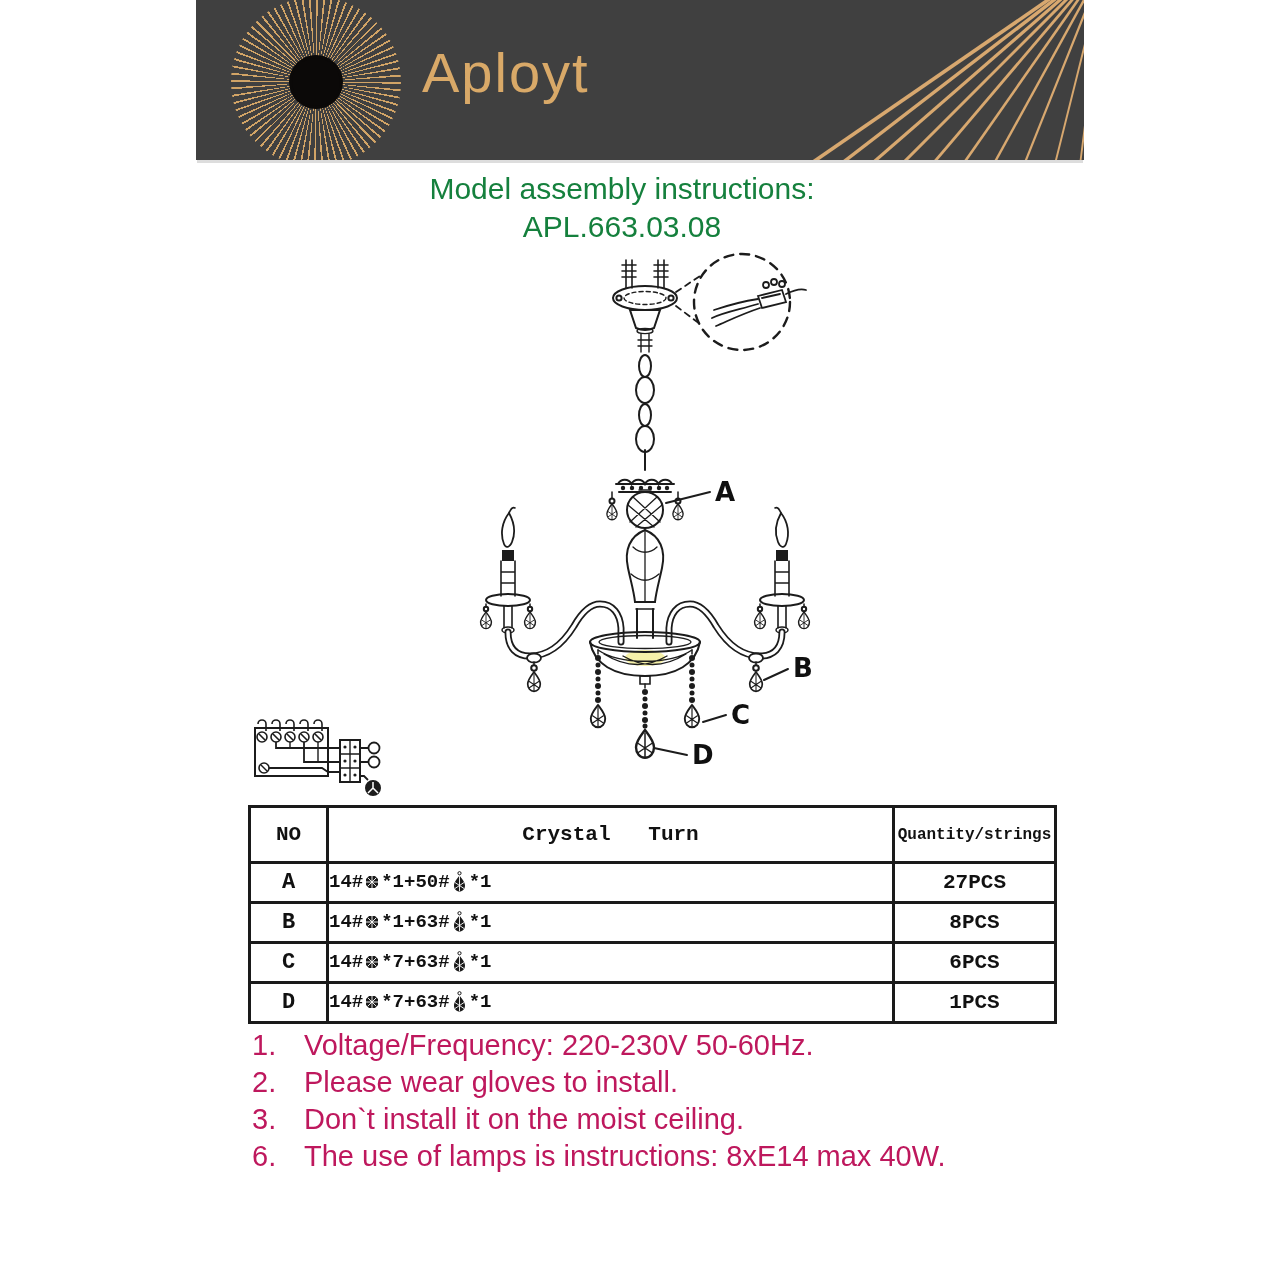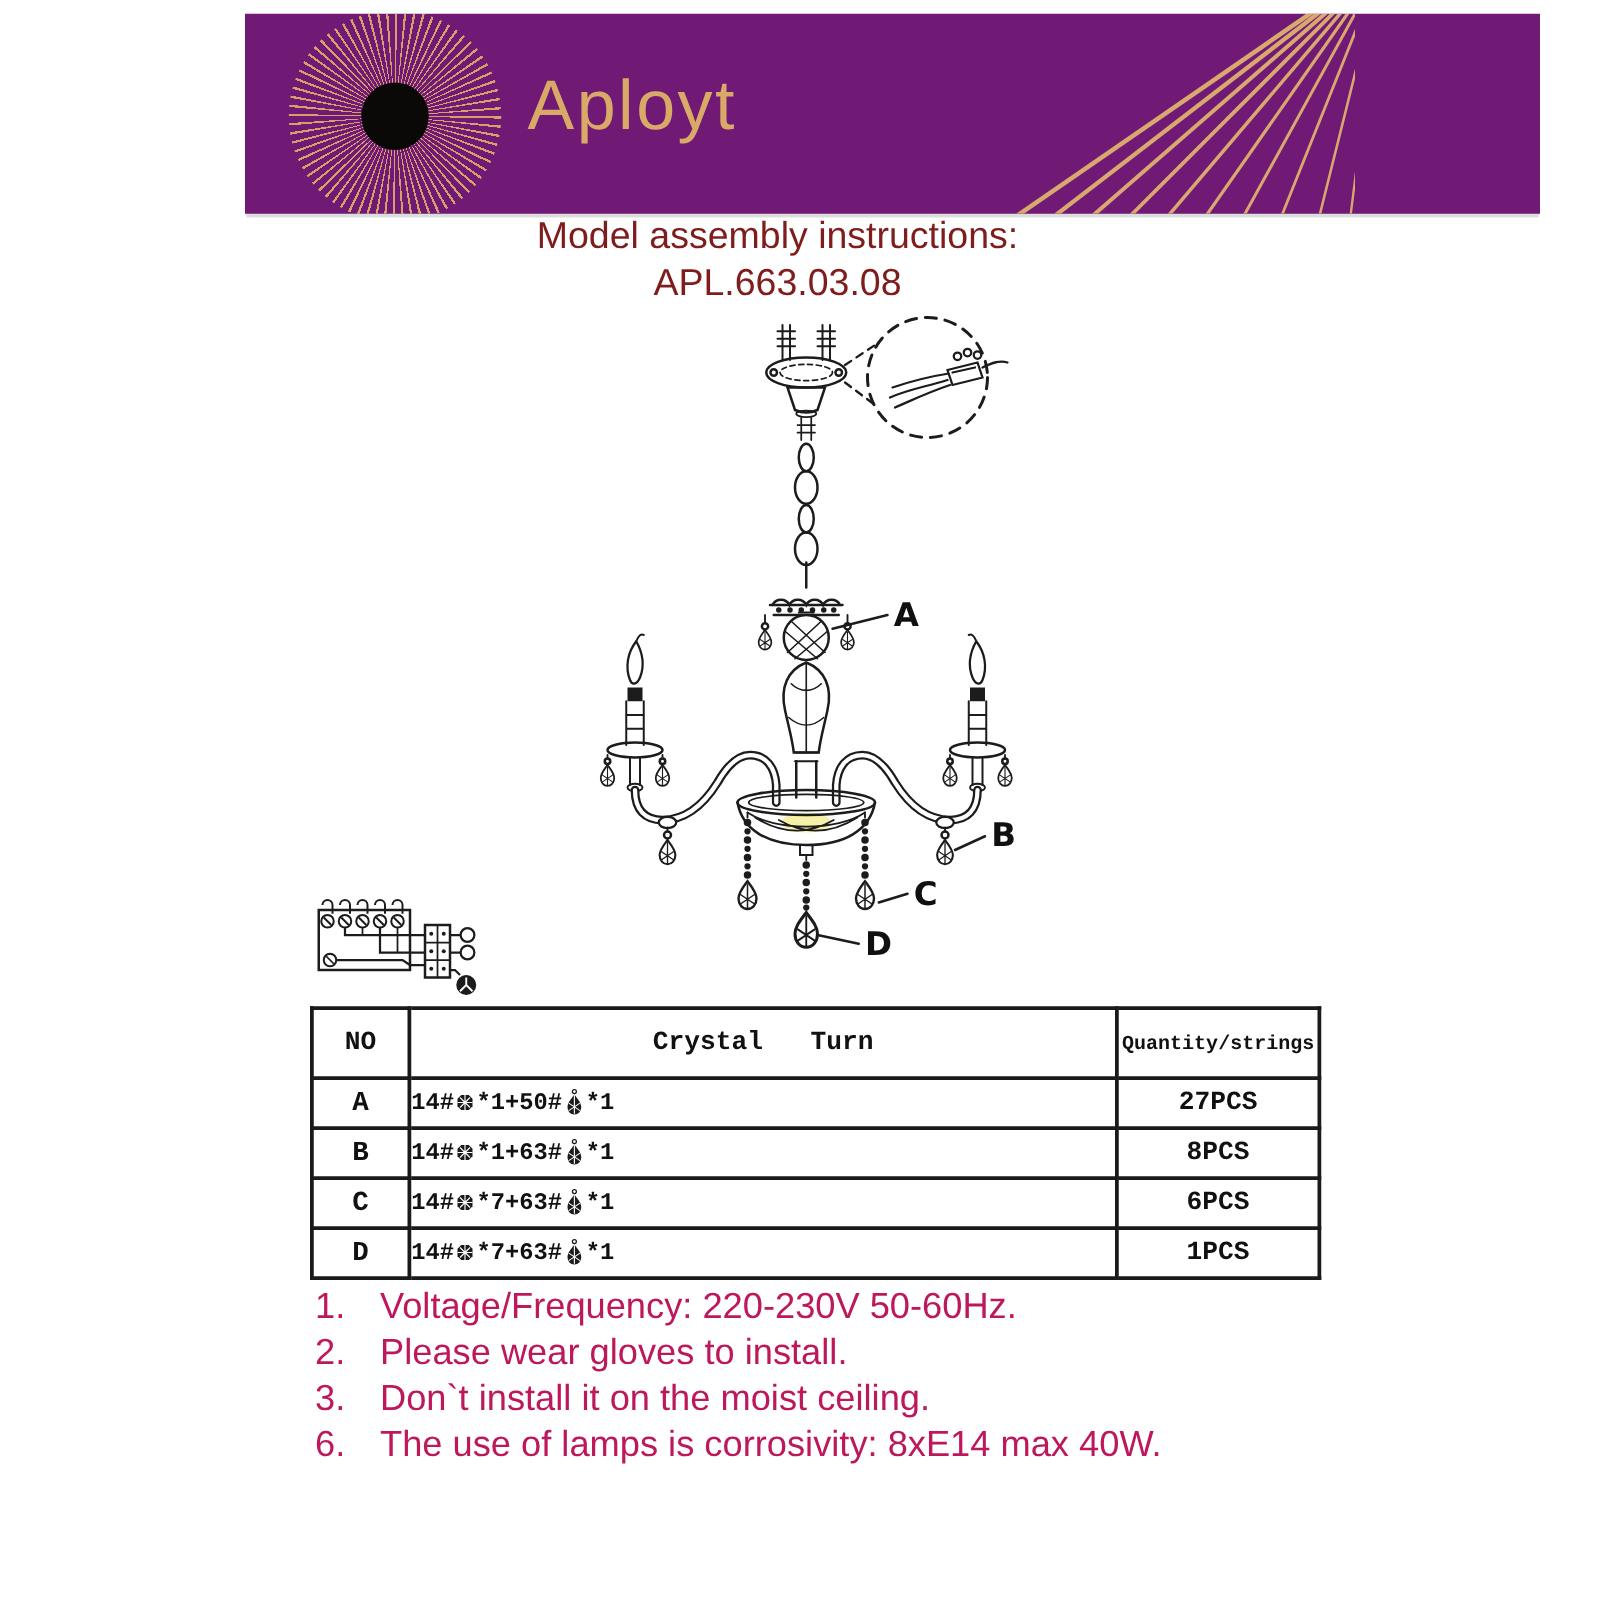--- a/index.html
+++ b/index.html
@@ -1,33 +1,33 @@
 <!DOCTYPE html>
 <html><head>
 <meta charset="utf-8">
 <style>
   html,body{margin:0;padding:0;background:#fff;}
   .page{position:relative;width:1280px;height:1280px;background:#ffffff;overflow:hidden;
         font-family:"Liberation Sans",sans-serif;}
 
   
-  .banner{position:absolute;left:196px;top:11px;width:1036px;height:160px;background:#701a75;
+  .banner{position:absolute;left:196px;top:0;width:888px;height:160px;background:#404040;
           overflow:hidden;box-shadow:0 4px 0 -1px #dddddd;}
   .starburst{position:absolute;left:35px;top:-3px;width:170px;height:170px;}
   .starburst .rays{position:absolute;inset:0;border-radius:50%;
       background:repeating-conic-gradient(#d9a968 0deg 1.3deg, transparent 1.3deg 5deg);
       opacity:.95;}
   .starburst .core{position:absolute;inset:61px;border-radius:50%;background:#0b0908;
       box-shadow:0 0 0 3px #0b0908;}
   .brand{position:absolute;left:226px;top:40px;font-size:56px;font-weight:300;
       letter-spacing:2px;color:#d9a968;}
   .corner-rays{position:absolute;left:0;top:0;}
 
   
-  .titleblock{position:absolute;left:0;top:172px;width:1244px;text-align:center;color:#7f1d1d;}
+  .titleblock{position:absolute;left:0;top:172px;width:1244px;text-align:center;color:#15803d;}
   .titleblock .t1{font-size:30px;font-weight:500;}
   .titleblock .t2{font-size:30px;font-weight:500;margin-top:4px;}
 
   
   .chandelier{position:absolute;left:370px;top:252px;}
   .wiring{position:absolute;left:248px;top:710px;}
   .diag-label{font-family:"DejaVu Sans",sans-serif;font-weight:bold;font-size:26px;fill:#101010;}
 
   
   table.parts{position:absolute;left:248px;top:805px;width:799px;border-collapse:collapse;
@@ -357,16 +357,16 @@
             </svg><span>*1</span></td>
         <td class="c-qty">1PCS</td>
       </tr>
     </tbody>
   </table>
 
   <div class="notes">
     <div class="note"><span class="num">1.</span><span class="txt">Voltage/Frequency: 220-230V 50-60Hz.</span></div>
     <div class="note"><span class="num">2.</span><span class="txt">Please wear gloves to install.</span></div>
     <div class="note"><span class="num">3.</span><span class="txt">Don`t install it on the moist ceiling.</span></div>
-    <div class="note"><span class="num">6.</span><span class="txt">The use of lamps is corrosivity: 8xE14 max 40W.</span></div>
+    <div class="note"><span class="num">6.</span><span class="txt">The use of lamps is instructions: 8xE14 max 40W.</span></div>
   </div>
 
 </div>
 
 </body></html>

